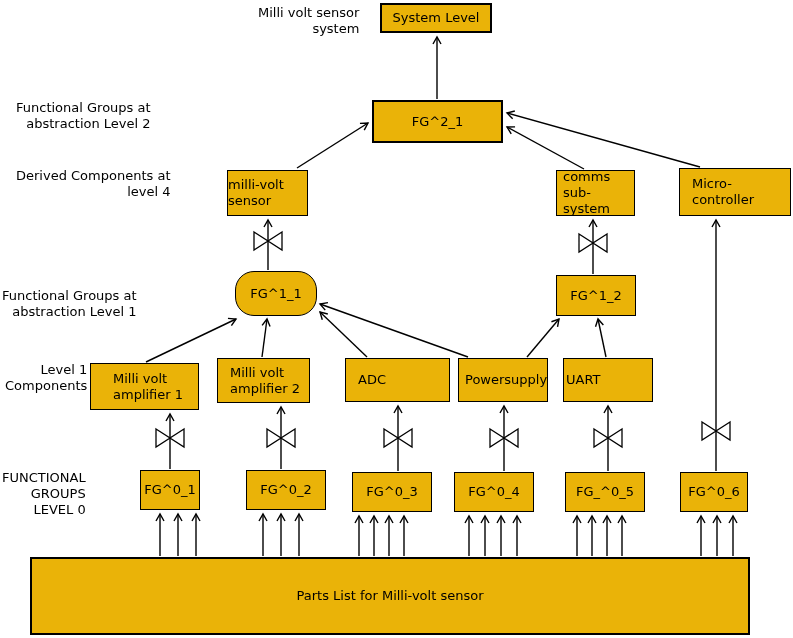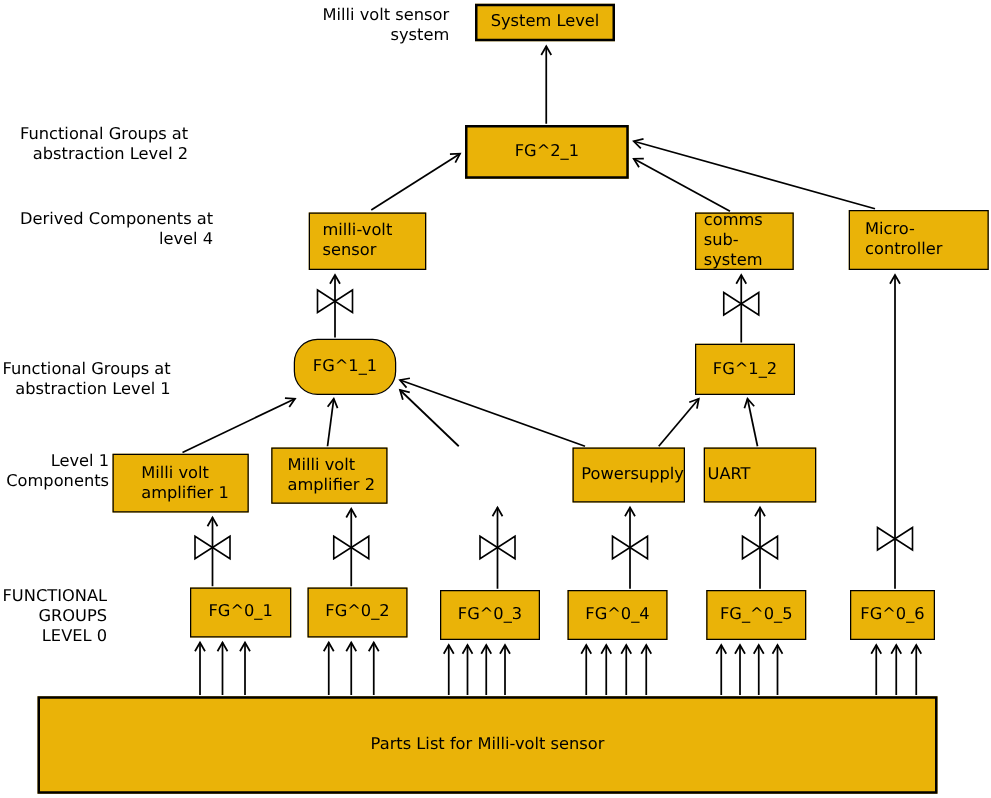--- a/index.html
+++ b/index.html
@@ -107,38 +107,39 @@
 abstraction Level 1</div>
   <div class="lbl" style="left:5px;top:362px;">Level  1
 Components</div>
   <div class="lbl" style="left:2px;top:470px;">FUNCTIONAL
 GROUPS
  LEVEL 0</div>
 
   <div class="box b-center b-thick" style="left:380px;top:3px;width:112px;height:30px;">System Level</div>
   <div class="box b-center b-thick" style="left:372px;top:100px;width:131px;height:43px;">FG^2_1</div>
 
-  <div class="box b-left" style="left:227px;top:170px;width:94px;height:46px;padding-left:10px;margin-left:20px;">milli-volt
+  <div class="box b-left" style="left:227px;top:170px;width:81px;height:46px;">milli-volt
 sensor</div>
   <div class="box b-left" style="left:679px;top:168px;width:112px;height:48px;padding-left:12px;">Micro-
 controller</div>
   <div class="box b-left" style="left:556px;top:170px;width:79px;height:46px;padding-left:6px;">comms
 sub-system</div>
 
   <div class="box b-center" style="left:235px;top:271px;width:82px;height:45px;border-radius:19px;">FG^1_1</div>
   <div class="box b-center" style="left:556px;top:275px;width:80px;height:41px;">FG^1_2</div>
 
   <div class="box b-left" style="left:90px;top:363px;width:109px;height:47px;padding-left:22px;">Milli volt
 amplifier 1</div>
   <div class="box b-left" style="left:217px;top:358px;width:93px;height:45px;padding-left:12px;">Milli volt
 amplifier 2</div>
+  <div class="box b-left" style="left:345px;top:358px;width:105px;height:44px;padding-left:12px;">ADC</div>
   <div class="box b-left" style="left:458px;top:358px;width:90px;height:44px;padding-left:6px;">Powersupply</div>
   <div class="box b-left" style="left:563px;top:358px;width:90px;height:44px;padding-left:2px;">UART</div>
 
-  <div class="box b-center" style="left:140px;top:470px;width:81px;height:40px;margin-left:12px;">FG^0_1</div>
+  <div class="box b-center" style="left:140px;top:470px;width:60px;height:40px;">FG^0_1</div>
   <div class="box b-center" style="left:246px;top:470px;width:80px;height:40px;">FG^0_2</div>
   <div class="box b-center" style="left:352px;top:472px;width:80px;height:40px;">FG^0_3</div>
   <div class="box b-center" style="left:454px;top:472px;width:80px;height:40px;">FG^0_4</div>
   <div class="box b-center" style="left:565px;top:472px;width:80px;height:40px;">FG_^0_5</div>
   <div class="box b-center" style="left:680px;top:472px;width:68px;height:40px;">FG^0_6</div>
 
   <div class="box b-center b-thick" style="left:30px;top:557px;width:720px;height:78px;">Parts List for Milli-volt sensor</div>
 
 </div>
 

